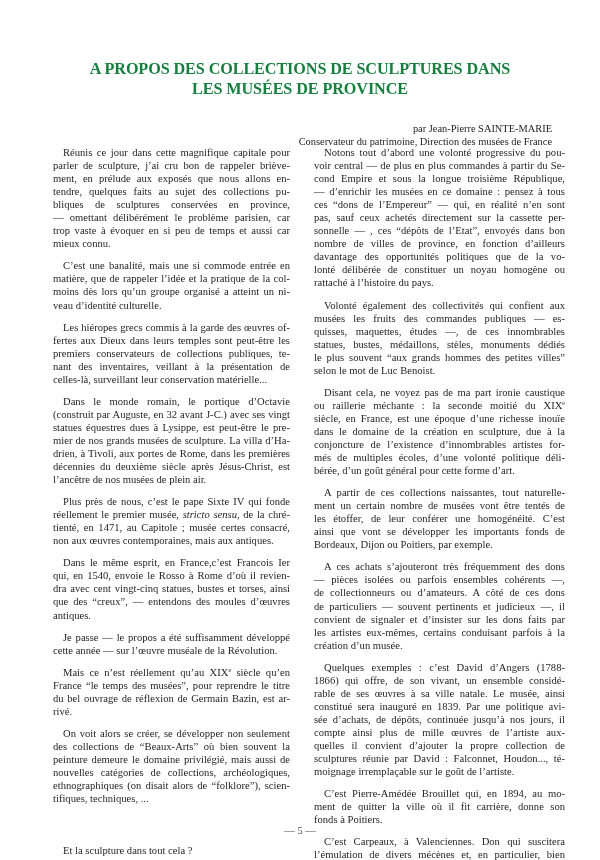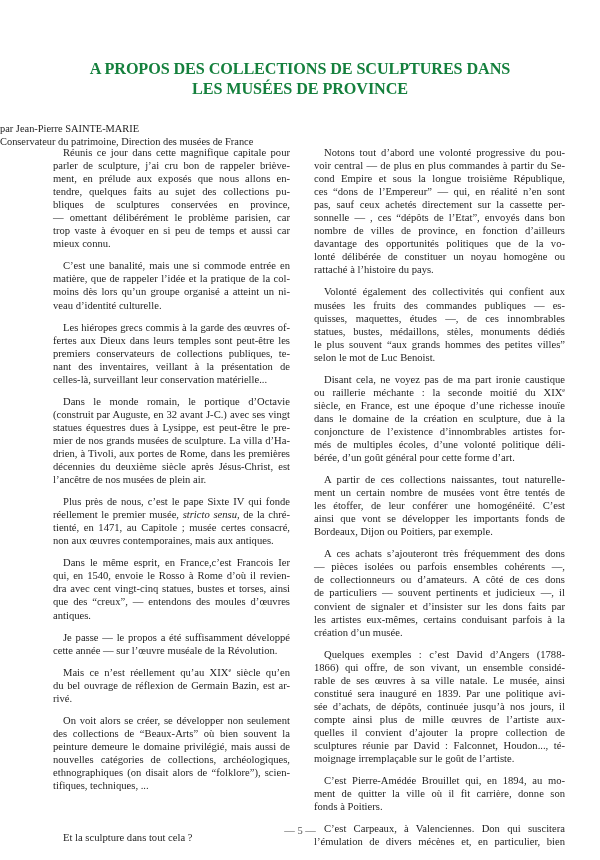--- a/index.html
+++ b/index.html
@@ -1,20 +1,20 @@
 <!DOCTYPE html>
 <html><head>
 <meta charset="utf-8">
 <style>
   html, body { margin: 0; padding: 0; background: #ffffff; }
   body { width: 600px; height: 860px; position: relative; overflow: hidden;
          font-family: "Liberation Serif", "DejaVu Serif", serif; color: #1e1e1e; }
   .title { position: absolute; top: 59px; left: 0; width: 600px; text-align: center;
            font-weight: bold; font-size: 16.2px; line-height: 20px; letter-spacing: -0.1px; color: #15803d; }
-  .byline { position: absolute; top: 122px; left: 0; width: 552px; text-align: left;
+  .byline { position: absolute; top: 122px; left: 0; width: 552px; text-align: right;
             font-size: 10.4px; line-height: 13px; }
   .col { position: absolute; font-size: 10.6px; line-height: 13.05px; }
   .col.left { left: 53px; width: 237px; top: 146px; }
   .col.right { left: 314px; width: 251px; top: 146px; }
   .para { margin: 0 0 9px 0; }
   .line { display: block; white-space: nowrap; text-align: justify; text-align-last: justify; height: 13.05px; }
   .line.first { padding-left: 10px; }
   .line.last { text-align-last: left; }
   .gap-big { height: 30px; }
   sup { font-size: 6px; vertical-align: top; line-height: 8px; }
@@ -79,20 +79,21 @@
       <span class="line">dra avec cent vingt-cinq statues, bustes et torses, ainsi</span>
       <span class="line">que des “creux”, — entendons des moules d’œuvres</span>
       <span class="line last">antiques.</span>
     </div>
     <div class="para">
       <span class="line first">Je passe — le propos a été suffisamment développé</span>
       <span class="line last">cette année — sur l’œuvre muséale de la Révolution.</span>
     </div>
     <div class="para">
       <span class="line first">Mais ce n’est réellement qu’au XIX<sup>e</sup> siècle qu’en</span>
+      <span class="line">France “le temps des musées”, pour reprendre le titre</span>
       <span class="line">du bel ouvrage de réflexion de Germain Bazin, est ar-</span>
       <span class="line last">rivé.</span>
     </div>
     <div class="para">
       <span class="line first">On voit alors se créer, se développer non seulement</span>
       <span class="line">des collections de “Beaux-Arts” où bien souvent la</span>
       <span class="line">peinture demeure le domaine privilégié, mais aussi de</span>
       <span class="line">nouvelles catégories de collections, archéologiques,</span>
       <span class="line">ethnographiques (on disait alors de “folklore”), scien-</span>
       <span class="line last">tifiques, techniques, ...</span>
@@ -100,20 +101,21 @@
     <div class="gap-big"></div>
     <div class="para">
       <span class="line first last">Et la sculpture dans tout cela ?</span>
     </div>
   </div>
 <div class="col right" id="right-col">
     <div class="para">
       <span class="line first">Notons tout d’abord une volonté progressive du pou-</span>
       <span class="line">voir central — de plus en plus commandes à partir du Se-</span>
       <span class="line">cond Empire et sous la longue troisième République,</span>
+      <span class="line">— d’enrichir les musées en ce domaine : pensez à tous</span>
       <span class="line">ces “dons de l’Empereur” — qui, en réalité n’en sont</span>
       <span class="line">pas, sauf ceux achetés directement sur la cassette per-</span>
       <span class="line">sonnelle — , ces “dépôts de l’Etat”, envoyés dans bon</span>
       <span class="line">nombre de villes de province, en fonction d’ailleurs</span>
       <span class="line">davantage des opportunités politiques que de la vo-</span>
       <span class="line">lonté délibérée de constituer un noyau homogène ou</span>
       <span class="line last">rattaché à l’histoire du pays.</span>
     </div>
     <div class="para">
       <span class="line first">Volonté également des collectivités qui confient aux</span>

